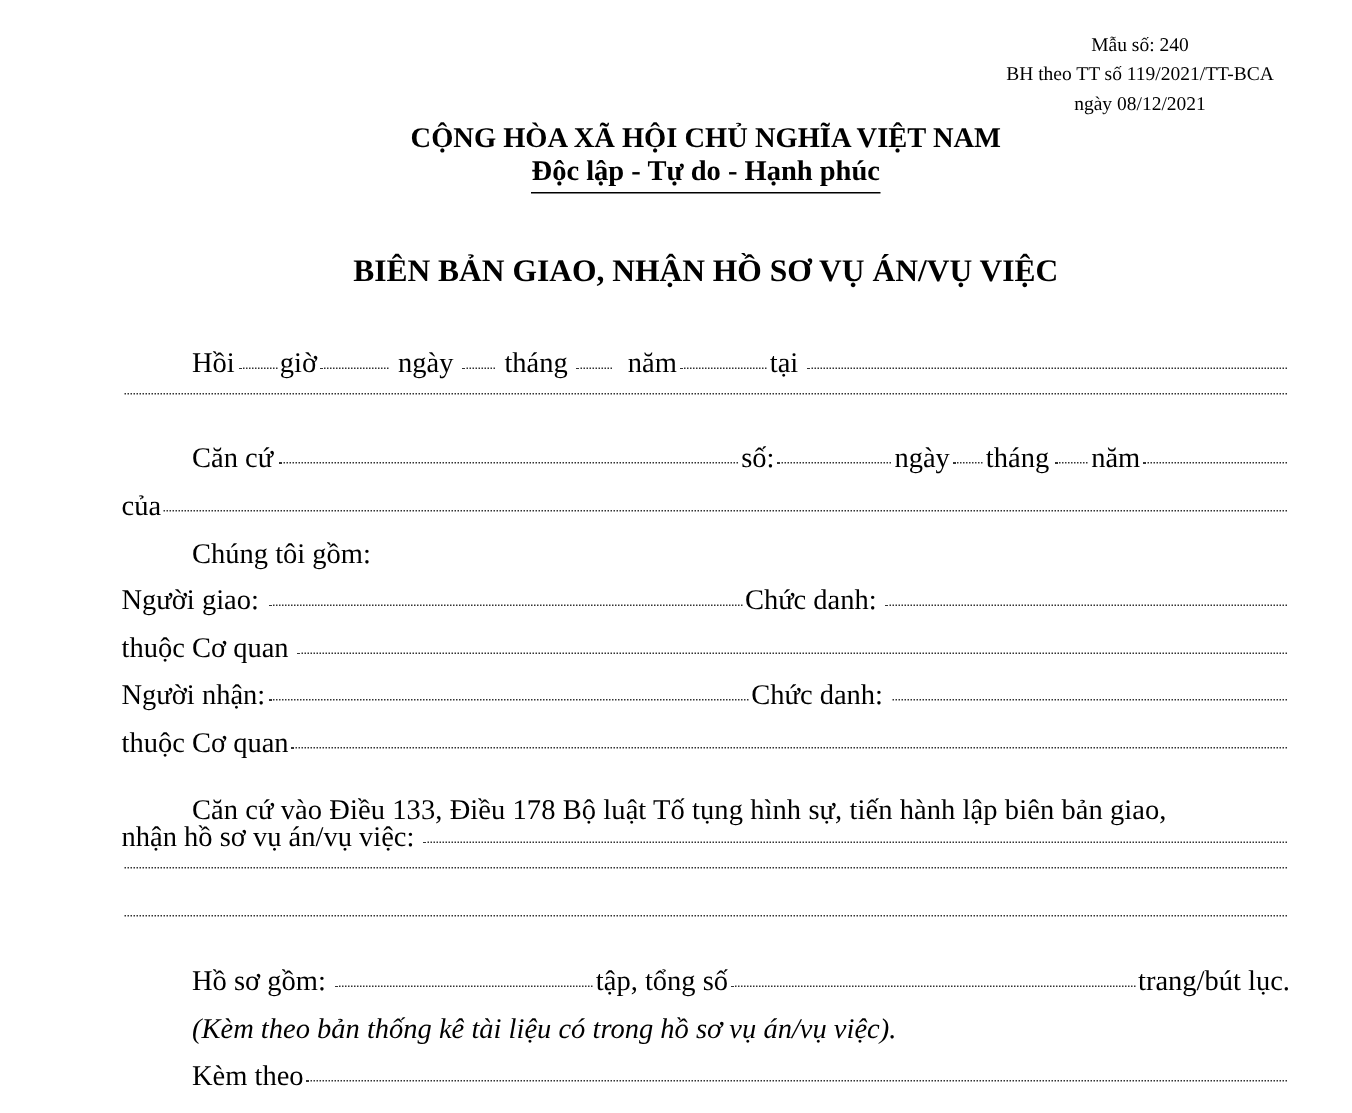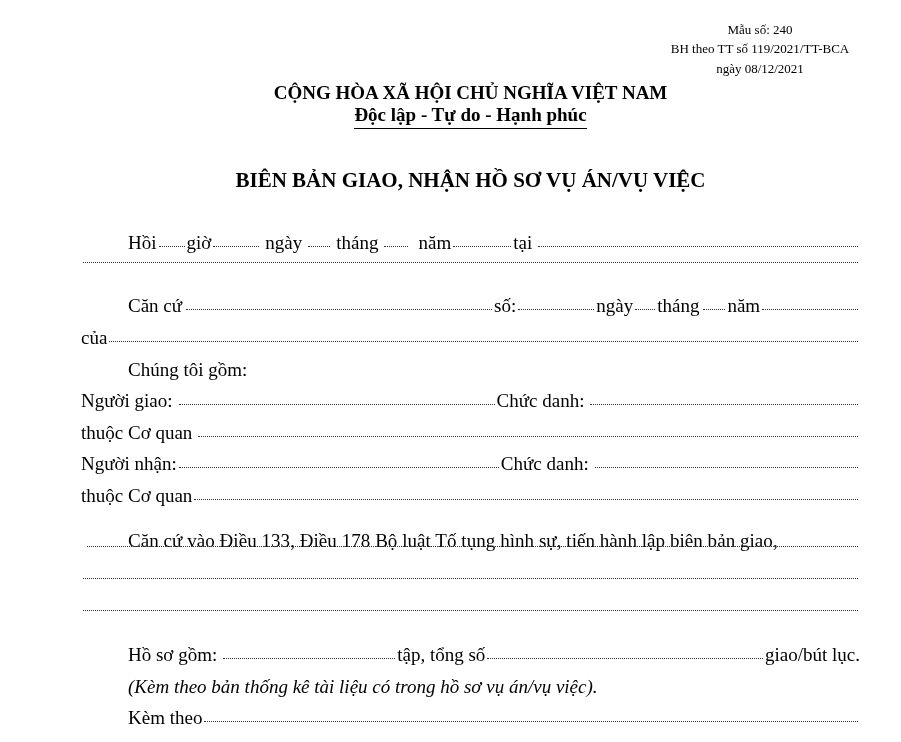--- a/index.html
+++ b/index.html
@@ -84,35 +84,36 @@
 </div>
 <div class="line" style="top:485px; left:81px; width:779px;">
   <span>thuộc Cơ quan</span>
   <span class="dots"></span>
 </div>
 
 <div class="line" style="top:516px; left:128px; width:732px;">
   <span style="letter-spacing:0.05px;margin-top:14px;">Căn cứ vào Điều 133, Điều 178 Bộ luật Tố tụng hình sự, tiến hành lập biên bản giao,</span>
 </div>
 <div class="line" style="top:548px; left:81px; width:779px;">
+  <span>nhận hồ sơ vụ án/vụ việc:</span>
   <span class="dots" style="margin-left:6px;"></span>
 </div>
 <div class="line" style="top:580px; left:81px; width:779px;">
   <span class="dots"></span>
 </div>
 <div class="line" style="top:612px; left:81px; width:779px;">
   <span class="dots"></span>
 </div>
 
 <div class="line" style="top:644px; left:128px; width:732px;">
   <span>Hồ sơ gồm:</span>
   <span class="fixdots" style="width:172px; margin-left:6px;"></span>
   <span>tập, tổng số</span>
   <span class="dots"></span>
-  <span>giao/bút lục.</span>
+  <span>trang/bút lục.</span>
 </div>
 
 <div class="line" style="top:676px; left:128px; font-style:italic;">
   <span>(Kèm theo bản thống kê tài liệu có trong hồ sơ vụ án/vụ việc).</span>
 </div>
 
 <div class="line" style="top:707px; left:128px; width:732px;">
   <span>Kèm theo</span>
   <span class="dots"></span>
 </div>

